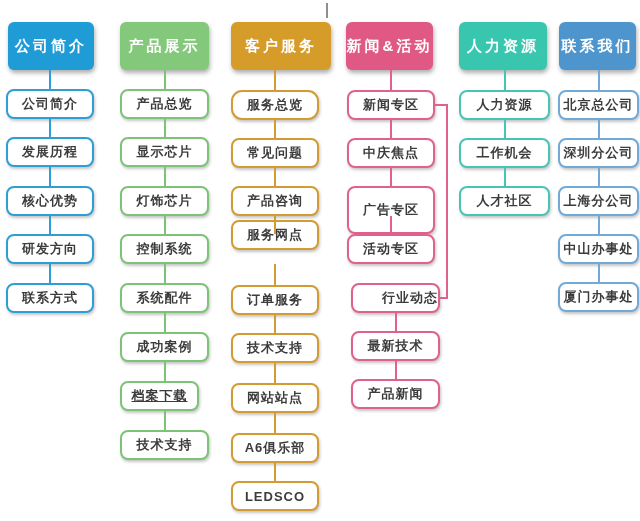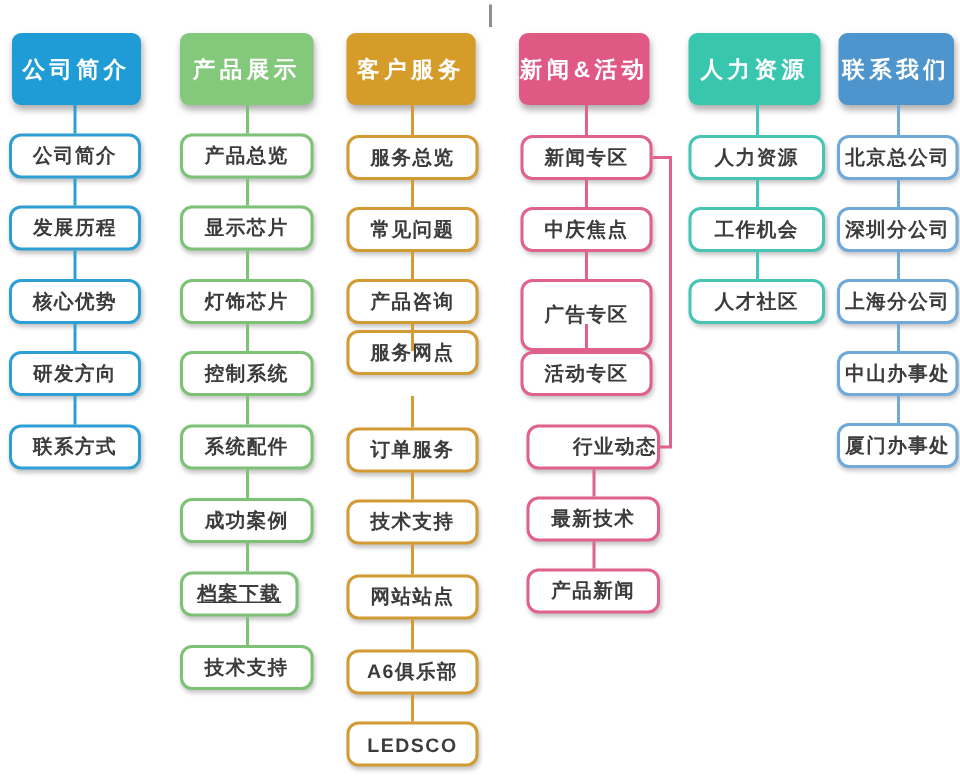--- a/index.html
+++ b/index.html
@@ -50,22 +50,22 @@
     <div class="item-box" style="left: 120px; top: 234px; width: 89px; height: 30px; border-color: rgb(125, 194, 118); text-align: center;">控制系统</div>
     <div class="vline" style="left: 164px; top: 216px; height: 18px; background: rgb(125, 194, 118);"></div>
     <div class="item-box" style="left: 120px; top: 283px; width: 89px; height: 30px; border-color: rgb(125, 194, 118);">系统配件</div>
     <div class="vline" style="left: 164px; top: 264px; height: 19px; background: rgb(125, 194, 118);"></div>
     <div class="item-box" style="left: 120px; top: 332px; width: 89px; height: 30px; border-color: rgb(125, 194, 118);">成功案例</div>
     <div class="vline" style="left: 164px; top: 313px; height: 19px; background: rgb(125, 194, 118);"></div>
     <div class="item-box" style="left: 120px; top: 381px; width: 79px; height: 30px; border-color: rgb(125, 194, 118); text-decoration: underline;">档案下载</div>
     <div class="vline" style="left: 164px; top: 362px; height: 19px; background: rgb(125, 194, 118);"></div>
     <div class="item-box" style="left: 120px; top: 430px; width: 89px; height: 30px; border-color: rgb(125, 194, 118);">技术支持</div>
     <div class="vline" style="left: 164px; top: 411px; height: 19px; background: rgb(125, 194, 118);"></div>
-    <div class="header-box" style="left: 231px; top: 22px; width: 86px; height: 48px; background: rgb(214, 156, 42);">客户服务</div>
-    <div class="item-box" style="left: 231px; top: 90px; width: 88px; height: 30px; border-color: rgb(211, 155, 51);">服务总览</div>
+    <div class="header-box" style="left: 231px; top: 22px; width: 100px; height: 48px; background: rgb(214, 156, 42);">客户服务</div>
+    <div class="item-box" style="left: 231px; top: 90px; width: 88px; height: 30px; border-color: rgb(211, 155, 51); border-radius: 11px;">服务总览</div>
     <div class="vline" style="left: 274px; top: 70px; height: 20px; background: rgb(211, 155, 51);"></div>
     <div class="item-box" style="left: 231px; top: 138px; width: 88px; height: 30px; border-color: rgb(211, 155, 51); text-align: center;">常见问题</div>
     <div class="vline" style="left: 274px; top: 120px; height: 18px; background: rgb(211, 155, 51);"></div>
     <div class="item-box" style="left: 231px; top: 186px; width: 88px; height: 30px; border-color: rgb(211, 155, 51);">产品咨询</div>
     <div class="vline" style="left: 274px; top: 168px; height: 18px; background: rgb(211, 155, 51);"></div>
     <div class="item-box" style="left: 231px; top: 220px; width: 88px; height: 30px; border-color: rgb(211, 155, 51);">服务网点</div>
     <div class="vline" style="left: 274px; top: 216px; height: 18px; background: rgb(211, 155, 51);"></div>
     <div class="item-box" style="left: 231px; top: 285px; width: 88px; height: 30px; border-color: rgb(211, 155, 51);">订单服务</div>
     <div class="vline" style="left: 274px; top: 264px; height: 21px; background: rgb(211, 155, 51);"></div>
     <div class="item-box" style="left: 231px; top: 333px; width: 88px; height: 30px; border-color: rgb(211, 155, 51);">技术支持</div>

